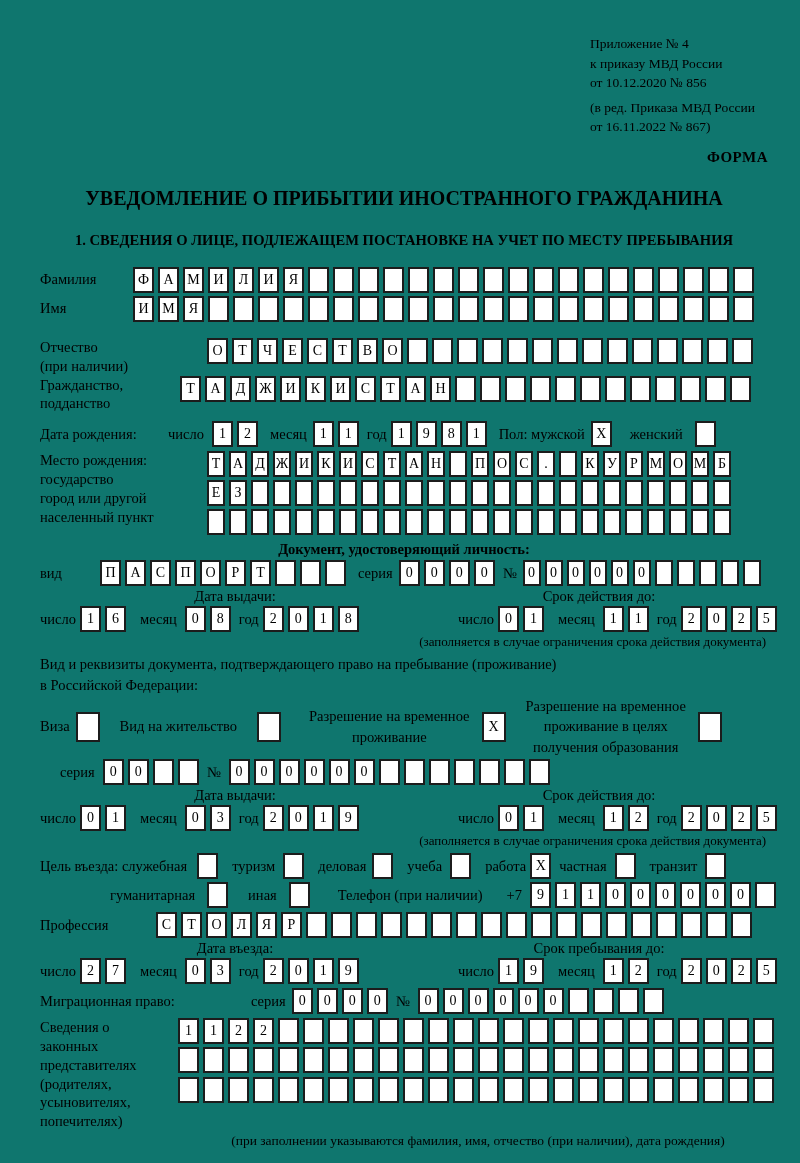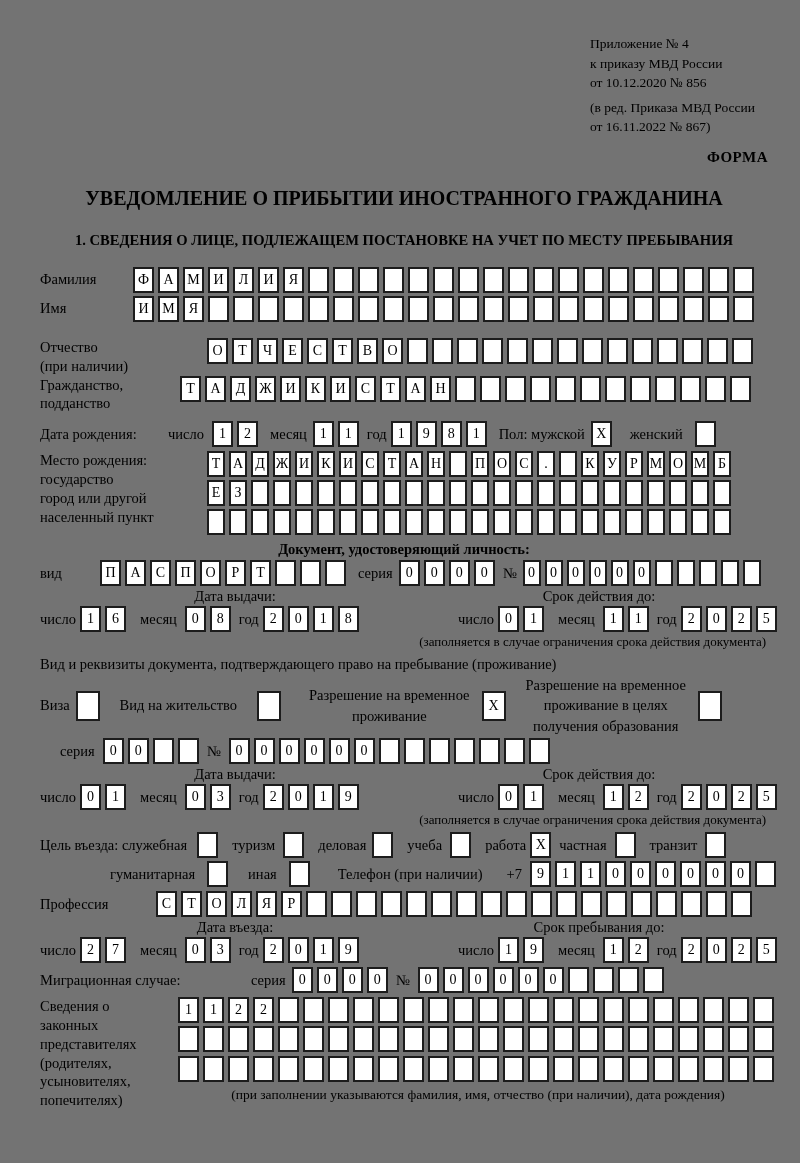--- a/index.html
+++ b/index.html
@@ -1,17 +1,17 @@
 <!DOCTYPE html>
 <html><head>
 <meta charset="utf-8">
 <style>
   html,body { margin:0; padding:0; background:#888; }
   .page {
-    width:800px; height:1163px; margin:0 auto; background:#737373; color:#000;
+    width:800px; height:1163px; margin:0 auto; background:#0f766e; color:#000;
     font-family:"Liberation Serif","DejaVu Serif",serif;
     font-size:14.5px; box-sizing:border-box;
     padding:34px 32px 16px 40px; overflow:hidden; position:relative;
   }
   .hdr-block { margin-left:auto; width:178px; font-size:13.5px; line-height:1.45; }
   .hdr-sub { margin-top:5px; }
   .forma { text-align:right; font-weight:bold; margin-top:12px; font-size:15px; letter-spacing:.5px; }
   .title { text-align:center; font-weight:bold; font-size:20px; line-height:1.6; margin-top:16px; }
   .blank-line { display:inline-block; width:54px; border-bottom:2px solid #333; height:.9em; margin-left:10px; }
   .section-title { text-align:center; font-weight:bold; font-size:14.6px; margin-top:18px; }
@@ -40,21 +40,21 @@
   .dates-head { display:flex; margin-top:2px; }
   .dh-left { width:390px; text-align:center; flex-shrink:0; }
   .dh-right { flex:1; text-align:center; }
   .dates-row { display:flex; align-items:center; margin-top:1px; }
   .dgroup { display:inline-flex; align-items:center; }
   .dgroup.left { width:390px; flex-shrink:0; }
   .note { text-align:right; font-size:13px; margin-top:2px; padding-right:2px; }
   .plain { margin-top:6px; }
   .permit-row { display:flex; align-items:center; margin-top:2px; }
   .stack { text-align:center; line-height:1.4; }
-  .guard-note { font-size:13.5px; margin-top:1px; text-align:center; }
+  .guard-note { font-size:13.5px; margin-top:26px; text-align:center; }
 </style>
 </head>
 <body>
 
 <div class="page">
 
   <div class="hdr-block">
     <div>Приложение № 4</div>
     <div>к приказу МВД России</div>
     <div>от 10.12.2020 № 856</div>
@@ -390,20 +390,21 @@
           <span class="cell">2</span>
           <span class="cell">0</span>
           <span class="cell">2</span>
           <span class="cell">5</span>
         </span>
     </span>
   </div>
   <div class="note">(заполняется в случае ограничения срока действия документа)</div>
 
   <div class="plain">Вид и реквизиты документа, подтверждающего право на пребывание (проживание)</div>
+  <div class="plain" style="margin-top:4px">в Российской Федерации:</div>
 
   <div class="permit-row">
     <span class="lbl">Виза</span>
     <span class="cell big ml6"></span>
     <span class="lbl ml16">Вид на жительство</span>
     <span class="cell big ml20"></span>
     <span class="stack ml24">
       <div>Разрешение на временное</div>
       <div>проживание</div>
     </span>
@@ -594,21 +595,21 @@
       <span class="cells ml4">
           <span class="cell">2</span>
           <span class="cell">0</span>
           <span class="cell">2</span>
           <span class="cell">5</span>
         </span>
     </span>
   </div>
 
   <div class="frow" style="margin-top:4px">
-    <span class="lbl w168">Миграционная случае:</span>
+    <span class="lbl w168">Миграционная право:</span>
     <span class="lbl ml43">серия</span>
     <span class="cells ml6">
         <span class="cell">0</span>
         <span class="cell">0</span>
         <span class="cell">0</span>
         <span class="cell">0</span>
       </span>
     <span class="lbl ml4">№</span>
     <span class="cells ml8">
         <span class="cell">0</span>

